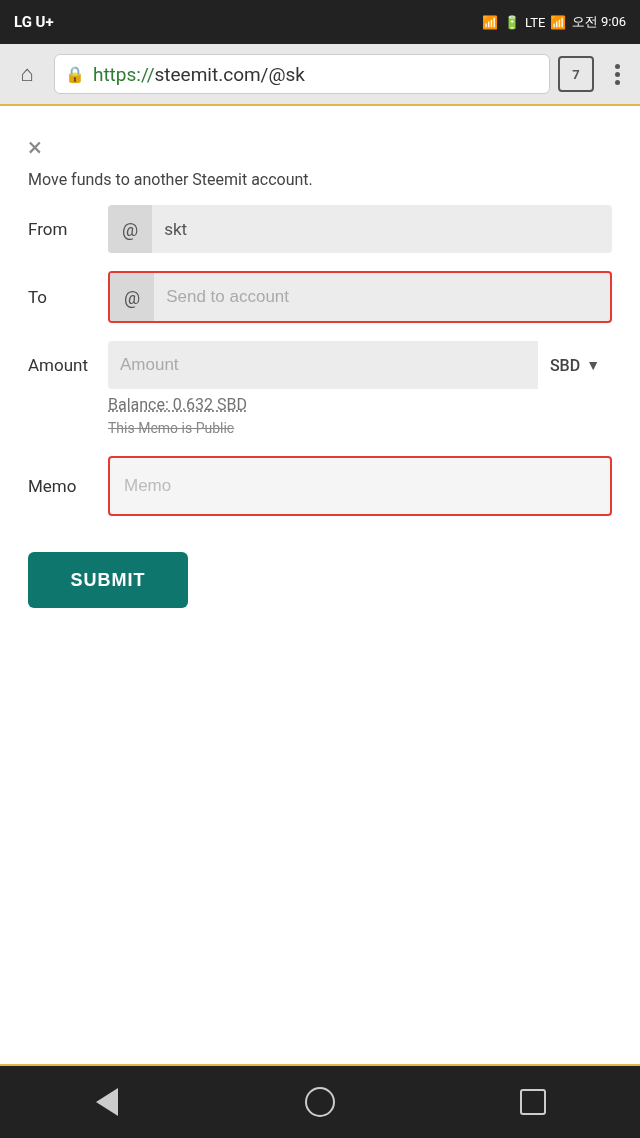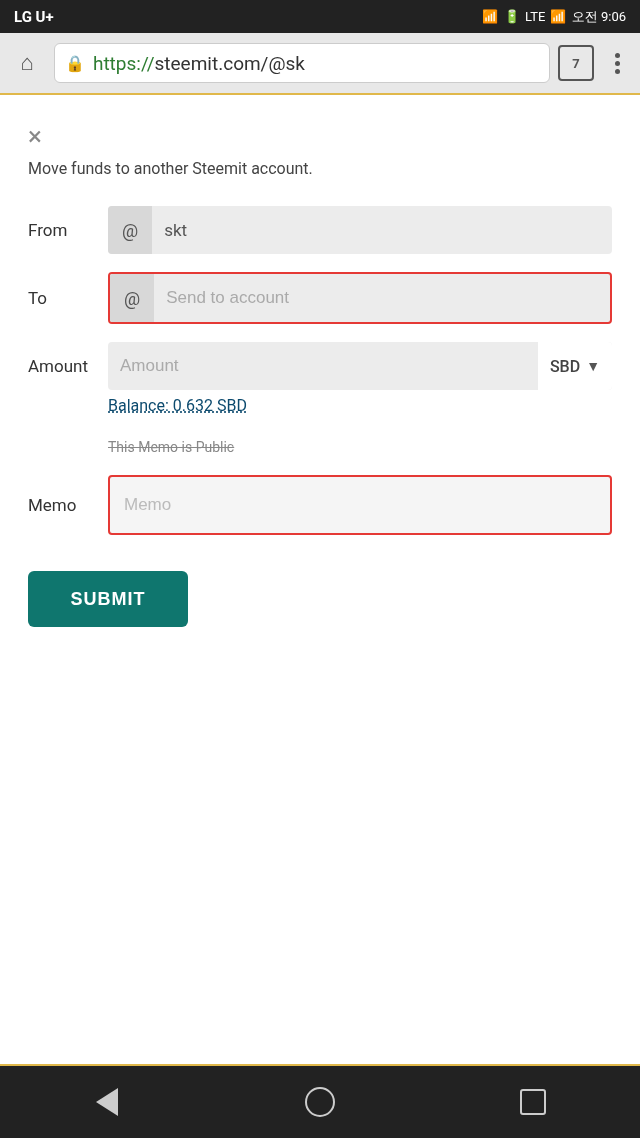--- a/index.html
+++ b/index.html
@@ -10,21 +10,21 @@
       background: #f0f0f0;
       font-family: 'Roboto', Arial, sans-serif;
       display: flex;
       flex-direction: column;
     }
 
     
     .status-bar {
       background: #222;
       color: #fff;
-      height: 33px;
+      height: 44px;
       display: flex;
       align-items: center;
       justify-content: space-between;
       padding: 0 14px;
       font-size: 15px;
       flex-shrink: 0;
     }
     .status-bar-left {
       font-weight: bold;
       font-size: 15px;
@@ -138,21 +138,21 @@
     }
     .close-btn {
       font-size: 26px;
       color: #888;
       cursor: pointer;
       margin-top: 2px;
     }
     .dialog-subtitle {
       font-size: 16px;
       color: #444;
-      margin-bottom: 28px;
+      margin-bottom: 16px;
     }
 
     
     .form-row {
       display: flex;
       align-items: center;
       margin-bottom: 18px;
     }
     .form-label {
       width: 80px;
@@ -239,23 +239,23 @@
       font-weight: 500;
       color: #444;
     }
     .chevron-down {
       font-size: 14px;
       color: #555;
     }
 
     .balance-link {
       margin-left: 80px;
-      margin-bottom: 24px;
+      margin-bottom: 6px;
       font-size: 16px;
-      color: #0c4a6e;
+      color: #737373;
       text-decoration: underline dotted;
       cursor: pointer;
     }
 
     
     .memo-public-label {
       margin-left: 80px;
       font-size: 14px;
       color: #888;
       text-decoration: line-through;

